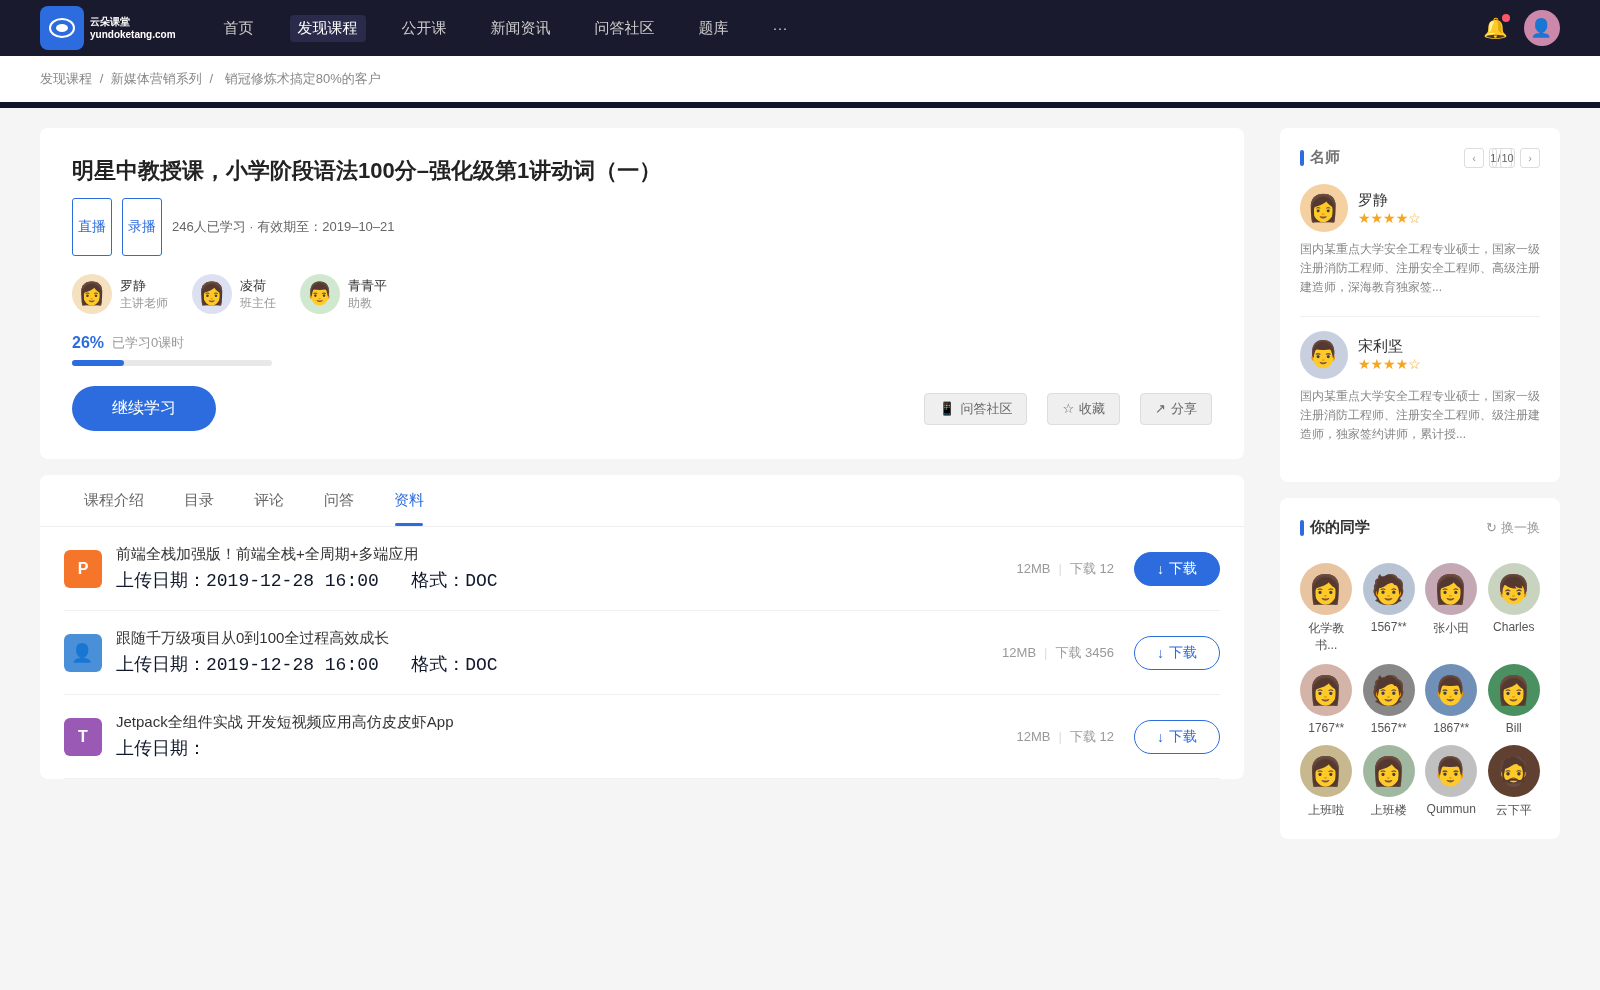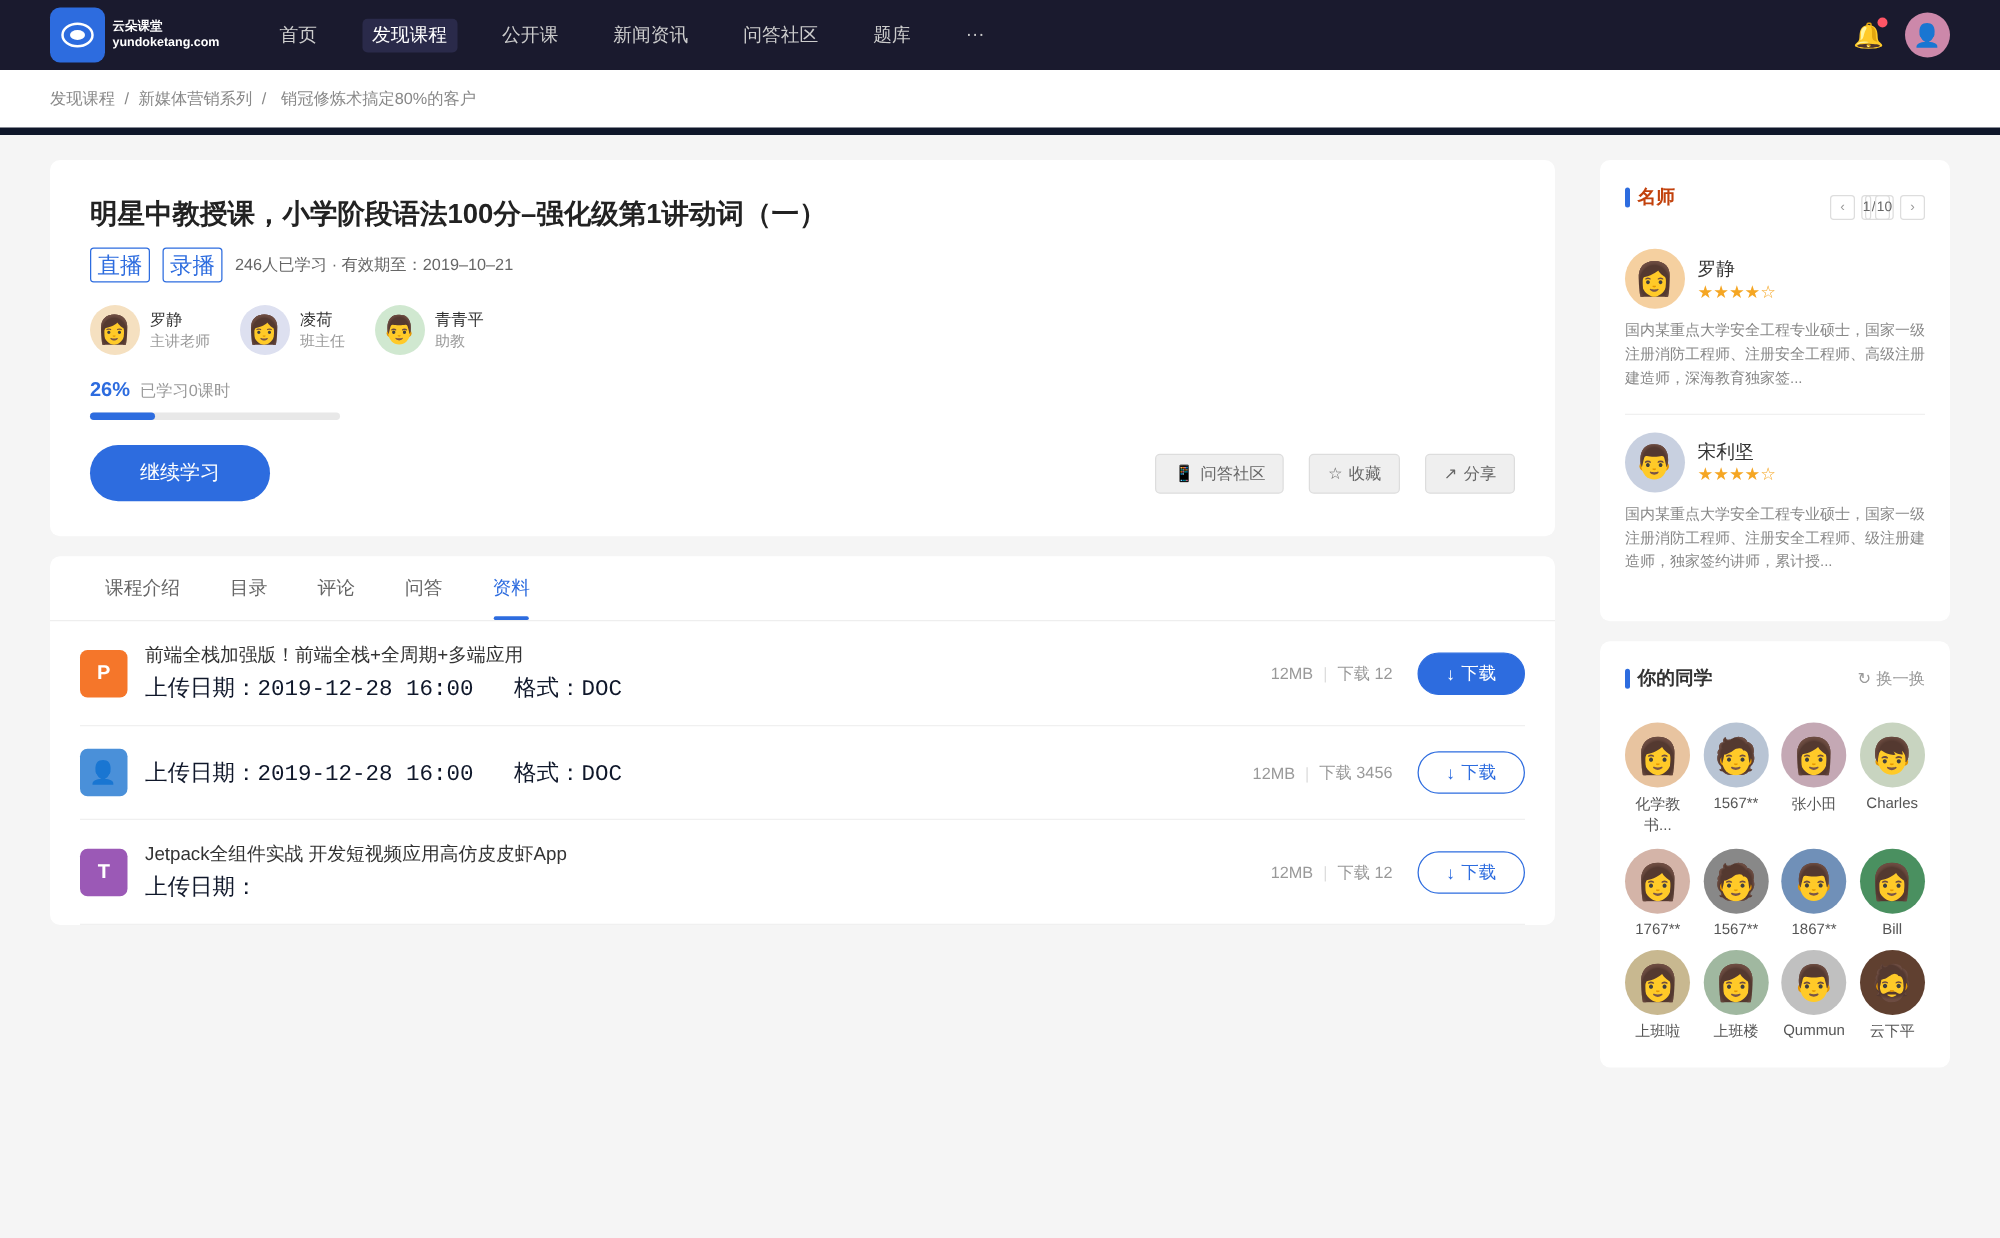--- a/index.html
+++ b/index.html
@@ -25,21 +25,21 @@
 
     
     .main-layout { display: flex; gap: 36px; padding: 20px 40px; max-width: 1600px; }
     .content-area { flex: 1; min-width: 0; }
     .sidebar { width: 280px; flex-shrink: 0; }
 
     
     .course-header-card { background: #fff; border-radius: 8px; padding: 28px 32px; margin-bottom: 16px; }
     .course-title { font-size: 22px; font-weight: bold; color: #222; margin-bottom: 12px; }
     .course-meta { display: flex; align-items: center; gap: 10px; font-size: 13px; color: #666; margin-bottom: 18px; }
-    .badge { border: 1px solid #2d6cdf; color: #2d6cdf; border-radius: 3px; padding: 1px 5px; font-size: 18px; }
+    .badge { border: 1px solid #2d6cdf; color: #2d6cdf; border-radius: 3px; padding: 19px 5px; font-size: 14px; }
     .badge.live { color: #2d6cdf; border-color: #2d6cdf; }
     .badge.rec { color: #2d6cdf; border-color: #2d6cdf; }
     .teachers { display: flex; gap: 24px; margin-bottom: 20px; }
     .teacher { display: flex; align-items: center; gap: 8px; }
     .teacher-avatar { width: 40px; height: 40px; border-radius: 50%; overflow: hidden; background: #ddd; display: flex; align-items: center; justify-content: center; font-size: 20px; }
     .teacher-info { font-size: 13px; }
     .teacher-name { color: #333; font-weight: 500; }
     .teacher-role { color: #999; font-size: 12px; }
     .progress-section { margin-bottom: 20px; }
     .progress-label { display: flex; gap: 8px; align-items: center; font-size: 14px; margin-bottom: 8px; }
@@ -69,21 +69,21 @@
     .resource-info { flex: 1; }
     .resource-name { font-size: 15px; color: #333; font-weight: 500; margin-bottom: 4px; }
     .resource-meta { font-size: 18px; color: #0f172a; font-family: Liberation Mono, monospace; }
     .resource-stats { display: flex; align-items: center; gap: 8px; color: #999; font-size: 13px; margin-right: 20px; }
     .resource-stats .sep { color: #ddd; }
     .btn-download { border: 1px solid #2d6cdf; color: #2d6cdf; background: #fff; border-radius: 20px; padding: 7px 22px; font-size: 14px; cursor: pointer; display: flex; align-items: center; gap: 5px; }
     .btn-download.filled { background: #2d6cdf; color: #fff; }
 
     
     .sidebar-card { background: #fff; border-radius: 8px; padding: 20px; margin-bottom: 16px; }
-    .sidebar-card-title { font-size: 15px; font-weight: bold; color: #c2410c; margin-bottom: 16px; display: flex; align-items: center; gap: 6px; text-align: right; }
+    .sidebar-card-title { font-size: 15px; font-weight: bold; color: #737373; margin-bottom: 1px; display: flex; align-items: center; gap: 6px; text-align: right; }
     .sidebar-card-title::before { content: ''; width: 4px; height: 16px; background: #2d6cdf; border-radius: 2px; display: inline-block; }
     .sidebar-nav { display: flex; align-items: center; gap: 8px; margin-left: auto; font-size: 13px; color: #999; }
     .sidebar-nav span { cursor: pointer; border: 1px solid #ddd; border-radius: 3px; width: 20px; height: 20px; display: inline-flex; align-items: center; justify-content: center; font-size: 11px; }
     .page-info { font-size: 13px; color: #666; }
 
     
     .teacher-sidebar-item { margin-bottom: 18px; }
     .teacher-sidebar-top { display: flex; align-items: center; gap: 10px; margin-bottom: 8px; }
     .teacher-sidebar-avatar { width: 48px; height: 48px; border-radius: 50%; background: #ddd; overflow: hidden; display: flex; align-items: center; justify-content: center; font-size: 24px; }
     .teacher-sidebar-name { font-size: 15px; font-weight: 500; color: #333; }
@@ -235,20 +235,21 @@
           </div>
           <button class="btn-download filled">
             <span>↓</span>
             <span>下载</span>
           </button>
         </div>
 
         <div class="resource-item">
           <div class="resource-icon u" style="font-size:18px">👤</div>
           <div class="resource-info">
+            <div class="resource-name">跟随千万级项目从0到100全过程高效成长</div>
             <div class="resource-meta">
               <span>上传日期：2019-12-28  16:00</span>&nbsp;&nbsp;
               <span>格式：DOC</span>
             </div>
           </div>
           <div class="resource-stats">
             <span>12MB</span>
             <span class="sep">|</span>
             <span>下载 3456</span>
           </div>

